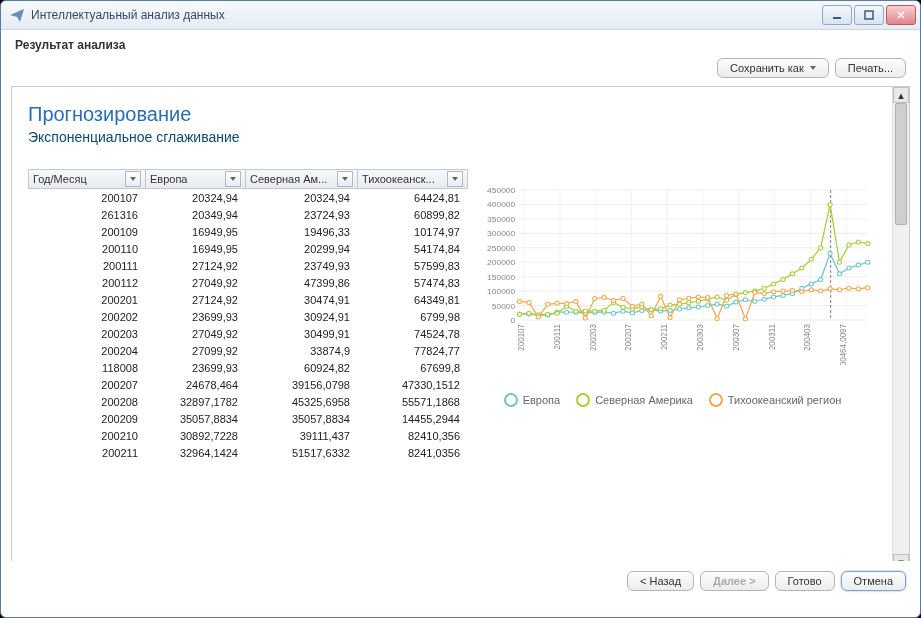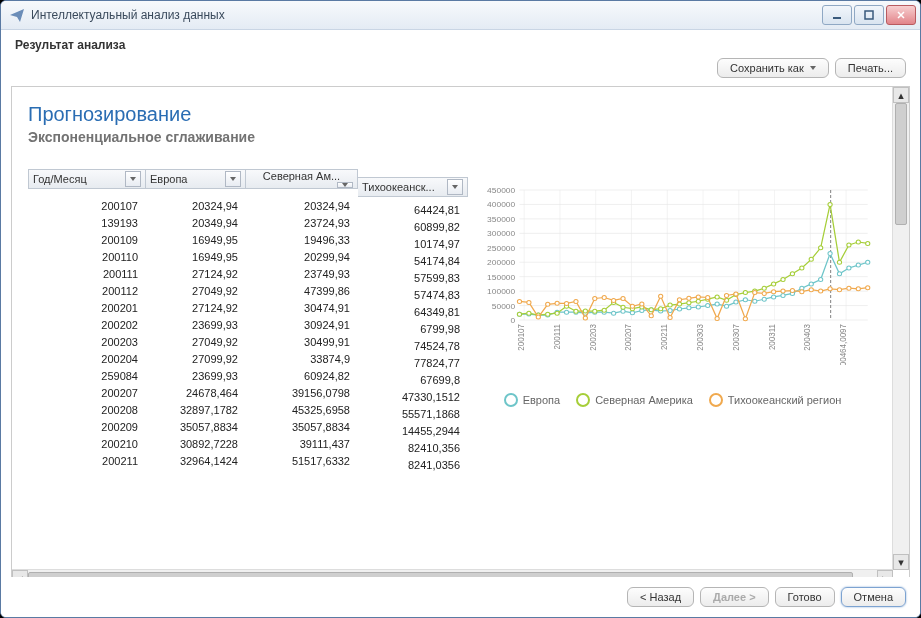--- a/index.html
+++ b/index.html
@@ -22,42 +22,42 @@
 .scroll-h{position:absolute;left:0;right:16px;bottom:0;height:16px;background:#f0f0f0;border-top:1px solid #ddd;}
 .scroll-thumb-v{position:absolute;left:2px;right:2px;top:16px;height:120px;background:#cfcfcf;border:1px solid #b0b0b0;border-radius:2px;}
 .scroll-thumb-h{position:absolute;top:2px;bottom:2px;left:16px;right:40px;background:#cfcfcf;border:1px solid #b0b0b0;border-radius:2px;}
 .scroll-btn{position:absolute;width:16px;height:16px;background:#e8e8e8;border:1px solid #c0c0c0;box-sizing:border-box;display:flex;align-items:center;justify-content:center;}
 .scroll-btn.up{top:0;left:0;right:0;width:auto;}
 .scroll-btn.down{bottom:0;left:0;right:0;width:auto;}
 .scroll-btn.left{left:0;top:0;bottom:0;height:auto;}
 .scroll-btn.right{right:0;top:0;bottom:0;height:auto;}
 .inner{padding:16px 20px 0 16px;overflow:hidden;flex:1;margin-right:16px;margin-bottom:16px;}
 h1{font-size:20px;font-weight:normal;color:#2a6db3;margin:0 0 3px;}
-h2{font-size:14px;font-weight:bold;color:#737373;margin:0 0 24px;}
+h2{font-size:14px;font-weight:normal;color:#0c4a6e;margin:0 0 24px;}
 .split{display:flex;gap:4px;justify-content:flex-end;}
 .table-side{flex:0 0 440px;}
 .chart-side{flex:1;min-width:0;}
 .thead{display:flex;}
 .th{background:linear-gradient(#f8f9fb,#e7ebf0);border:1px solid #c0c8d2;height:20px;display:flex;align-items:center;padding:0 4px;font-size:11px;color:#333;position:relative;box-sizing:border-box;}
 .th:not(:first-child){border-left:none;}
 .th .filter{width:14px;height:14px;margin-left:auto;border:1px solid #b0b8c4;background:linear-gradient(#fff,#e8ecf2);display:flex;align-items:center;justify-content:center;cursor:pointer;}
 .th .filter::after{content:"";width:0;height:0;border-left:3px solid transparent;border-right:3px solid transparent;border-top:4px solid #666;}
 .tbody{}
 .tr{display:flex;height:17px;align-items:center;}
 .td{text-align:right;padding:0 8px 0 0;font-size:11px;color:#222;box-sizing:border-box;}
 .c0{width:118px;}
 .c1{width:100px;}
-.c2{width:112px;flex-direction:column;}
-.c3{width:110px;margin-top:8px;}
+.c2{width:112px;}
+.c3{width:110px;}
 .chart{border:0;height:180px;position:relative;margin-top:16px;}
 .chart svg{width:100%;height:100%;}
 .legend{display:flex;gap:16px;justify-content:center;margin-top:28px;font-size:11px;color:#666;flex-wrap:wrap;}
 .legend-item{display:flex;align-items:center;gap:5px;}
 .swatch{width:10px;height:10px;border-radius:50%;border:2px solid;background:#fff;}
-.footer{position:absolute;left:0;right:0;bottom:0;height:40px;display:flex;align-items:center;justify-content:flex-end;gap:6px;padding:0 14px;background:#fff;}
+.footer{position:absolute;left:0;right:0;bottom:16px;height:40px;display:flex;align-items:center;justify-content:flex-end;gap:6px;padding:0 14px;background:#fff;}
 </style>
 </head>
 <body>
 
 <div class="window">
   <div class="titlebar">
     <span class="icon">
       <svg viewBox="0 0 16 16">
           <path fill="currentColor" d="M1 8l14-6-4 13-3-5z"></path>
         </svg>
@@ -118,21 +118,21 @@
               </div>
           </div>
           <div class="tbody" id="tbody">
               <div class="tr">
                 <div class="td c0">200107</div>
                 <div class="td c1">20324,94</div>
                 <div class="td c2">20324,94</div>
                 <div class="td c3">64424,81</div>
               </div>
               <div class="tr">
-                <div class="td c0">139193</div>
+                <div class="td c0">261316</div>
                 <div class="td c1">20349,94</div>
                 <div class="td c2">23724,93</div>
                 <div class="td c3">60899,82</div>
               </div>
               <div class="tr">
                 <div class="td c0">200109</div>
                 <div class="td c1">16949,95</div>
                 <div class="td c2">19496,33</div>
                 <div class="td c3">10174,97</div>
               </div>
@@ -172,21 +172,21 @@
                 <div class="td c2">30499,91</div>
                 <div class="td c3">74524,78</div>
               </div>
               <div class="tr">
                 <div class="td c0">200204</div>
                 <div class="td c1">27099,92</div>
                 <div class="td c2">33874,9</div>
                 <div class="td c3">77824,77</div>
               </div>
               <div class="tr">
-                <div class="td c0">259084</div>
+                <div class="td c0">118008</div>
                 <div class="td c1">23699,93</div>
                 <div class="td c2">60924,82</div>
                 <div class="td c3">67699,8</div>
               </div>
               <div class="tr">
                 <div class="td c0">200207</div>
                 <div class="td c1">24678,464</div>
                 <div class="td c2">39156,0798</div>
                 <div class="td c3">47330,1512</div>
               </div>

